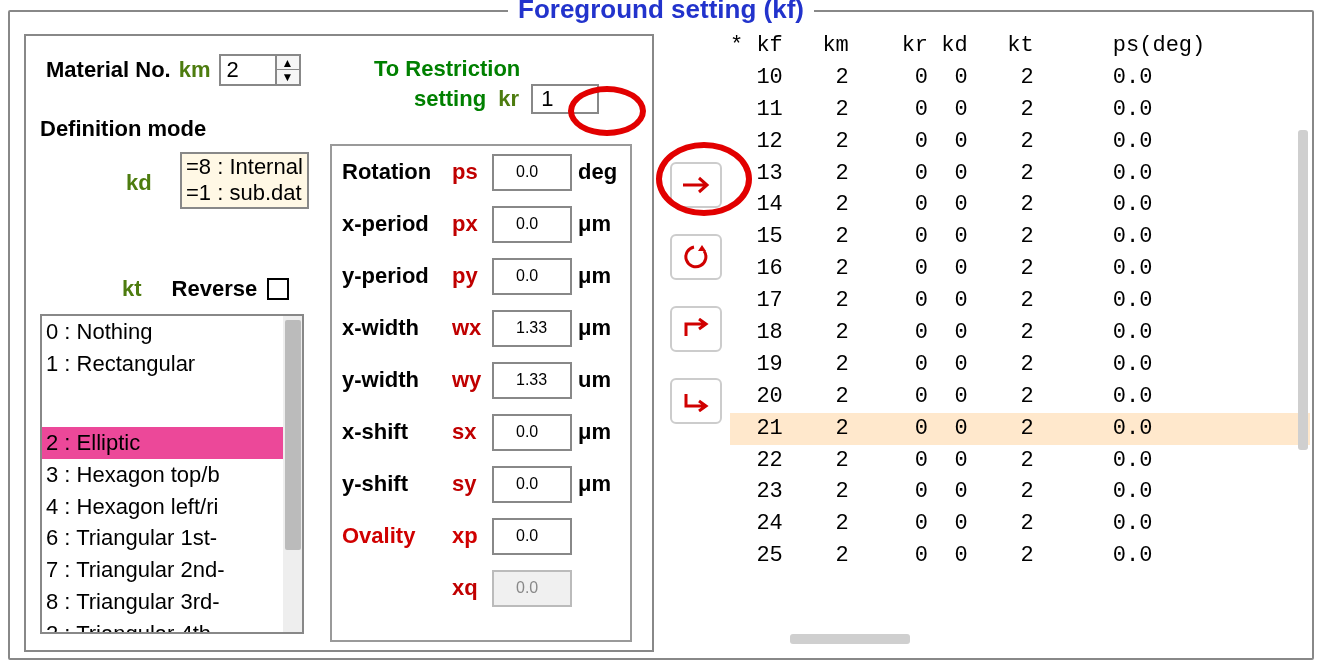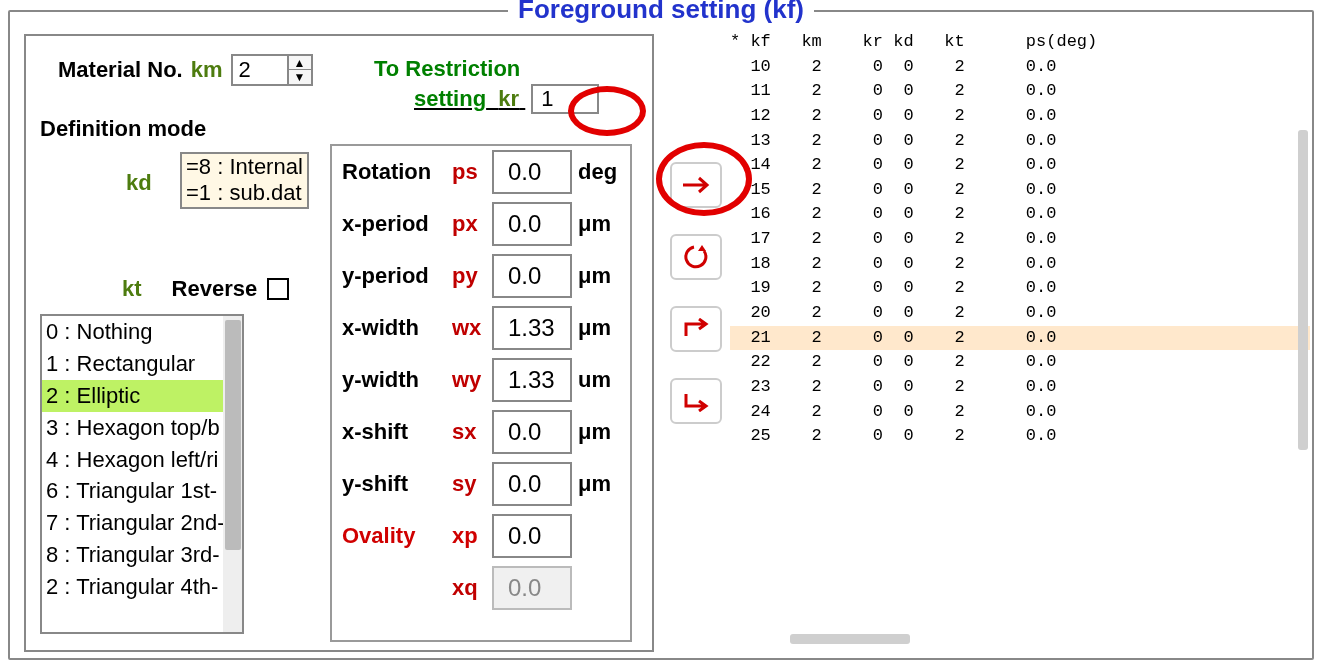--- a/index.html
+++ b/index.html
@@ -34,21 +34,21 @@
   }
   .left-pane {
     position: absolute;
     left: 14px; top: 22px;
     width: 630px; height: 618px;
     border: 2px solid #888;
   }
   .lbl { font-weight: bold; }
   .acc { color: #4d7c0f; font-weight: bold; }
   .grn { color: #008000; font-weight: bold; }
-  .row1 { position: absolute; left: 32px; top: 18px; display: flex; align-items: center; gap: 8px; }
+  .row1 { position: absolute; left: 20px; top: 18px; display: flex; align-items: center; gap: 8px; }
   .spinner {
     display: inline-flex; align-items: stretch;
     border: 2px solid #888; height: 32px;
   }
   .spinner input {
     width: 54px; border: none; font-size: 22px; padding: 2px 6px; font-family: inherit;
   }
   .spinbtns { display: flex; flex-direction: column; border-left: 2px solid #888; }
   .spinbtns button {
     height: 50%; width: 22px; border: none; background: #f6f6f6; cursor: pointer;
@@ -61,55 +61,55 @@
     border: 2px solid #888; background: #fff8e5; font-size: 22px;
     line-height: 1.2; padding: 0 4px;
   }
   .kd-label { position: absolute; left: 100px; top: 134px; }
   .stype-label { position: absolute; left: 14px; top: 200px; font-weight: bold; }
   .kt-row { position: absolute; left: 96px; top: 240px; font-weight: bold; display: flex; align-items: center; gap: 10px; }
   .chk {
     width: 22px; height: 22px; border: 2px solid #000; display: inline-block; vertical-align: middle;
   }
   .listbox {
-    position: absolute; left: 14px; top: 278px; width: 204px; height: 320px;
+    position: absolute; left: 14px; top: 278px; width: 264px; height: 320px;
     border: 2px solid #888; overflow: hidden; font-size: 22px; line-height: 1.45;
     white-space: nowrap;
   }
   .listbox .opt { padding: 0 4px; }
-  .listbox .opt.sel { background: #bef264; }
+  .listbox .opt.sel { background: #ec4899; margin-top: 47px; }
   .list-scroll {
     position: absolute; right: -1px; top: 0; bottom: 0; width: 20px; background: #eee;
   }
   .list-scroll .thumb {
     position: absolute; left: 2px; right: 2px; top: 4px; height: 230px; background: #bbb; border-radius: 2px;
   }
   .restr { position: absolute; left: 348px; top: 18px; line-height: 1.35; white-space: nowrap; }
-  .restr .line2 { margin-left: 40px; text-decoration: underline; }
+  .restr .line2 { margin-left: 40px; }
   .kr-input {
     width: 68px; height: 30px; border: 2px solid #888; font-size: 22px;
     padding: 0 8px; font-family: inherit; margin-left: 6px;
   }
   .kr-circle {
     position: absolute; left: 542px; top: 50px; width: 78px; height: 50px;
     border: 6px solid #e20000; border-radius: 50%;
     pointer-events: none;
   }
   .param-box {
     position: absolute; left: 304px; top: 108px; width: 302px; height: 498px;
     border: 2px solid #9a9a9a;
   }
   .param-row {
     display: flex; align-items: center; height: 52px; padding-left: 10px;
   }
   .param-row .name { width: 110px; font-weight: bold; }
   .param-row .sym  { width: 40px; font-weight: bold; color: #c00000; }
   .param-row input {
-    width: 80px; height: 44px; border: 2px solid #888; font-size: 24px;
-    padding: 0 14px; font-family: inherit; margin-right: 6px;
+    width: 80px; height: 37px; border: 2px solid #888; font-size: 16px;
+    padding: 0 22px; font-family: inherit; margin-right: 6px;
   }
   .param-row input.ro { background: #f0f0f0; color: #888; border-color: #bbb; }
   .param-row .unit { font-weight: bold; }
   .ovality .name, .ovality .sym { color: #d00000; }
   .action-col {
     position: absolute; left: 660px; top: 150px; width: 56px;
     display: flex; flex-direction: column; gap: 26px;
   }
   .action-btn {
     width: 52px; height: 46px; background: #fff;
@@ -119,21 +119,21 @@
   .action-btn svg { stroke: #d00000; fill: none; stroke-width: 3; }
   .arrow-circle {
     position: absolute; left: 646px; top: 130px; width: 96px; height: 74px;
     border: 6px solid #e20000; border-radius: 50%; pointer-events: none;
   }
   .table-wrap {
     position: absolute; left: 720px; top: 18px; width: 580px; height: 620px;
   }
   .tbl {
     font-family: "MS Gothic", "Courier New", monospace;
-    font-size: 17px;
+    font-size: 22px;
     white-space: pre;
     line-height: 1.45;
     position: relative;
   }
   .tbl .hdr { font-weight: normal; }
   .tbl .trow { }
   .tbl .trow.sel { background: #ffe8cc; }
   .tbl-vscroll {
     position: absolute; right: 0; top: 36px; bottom: 40px; width: 14px; background: transparent;
   }

